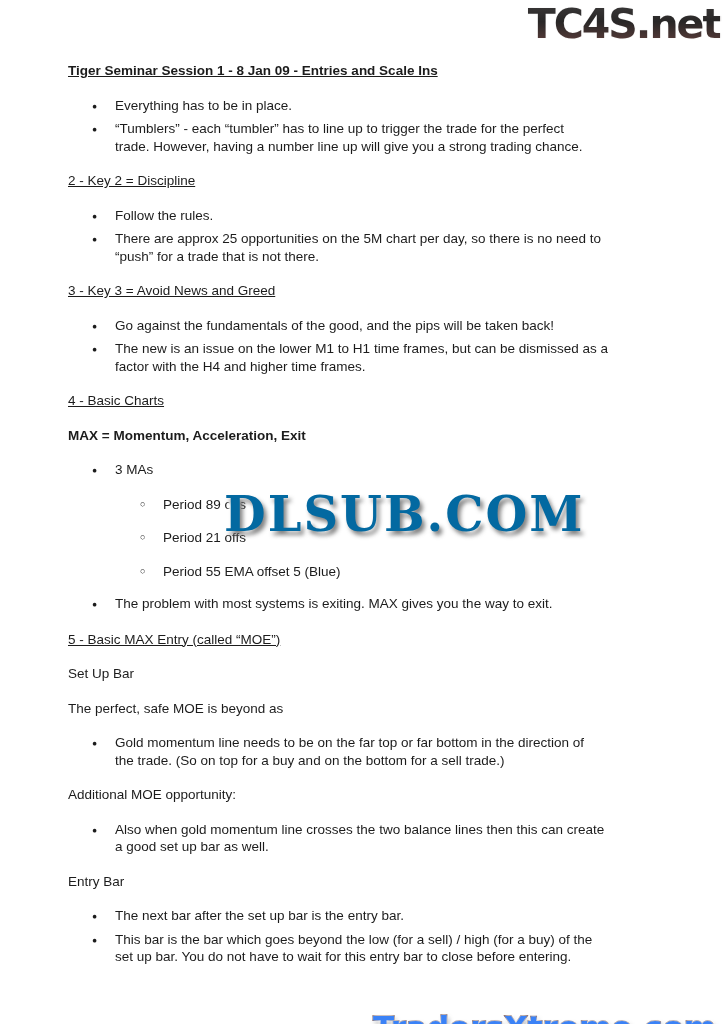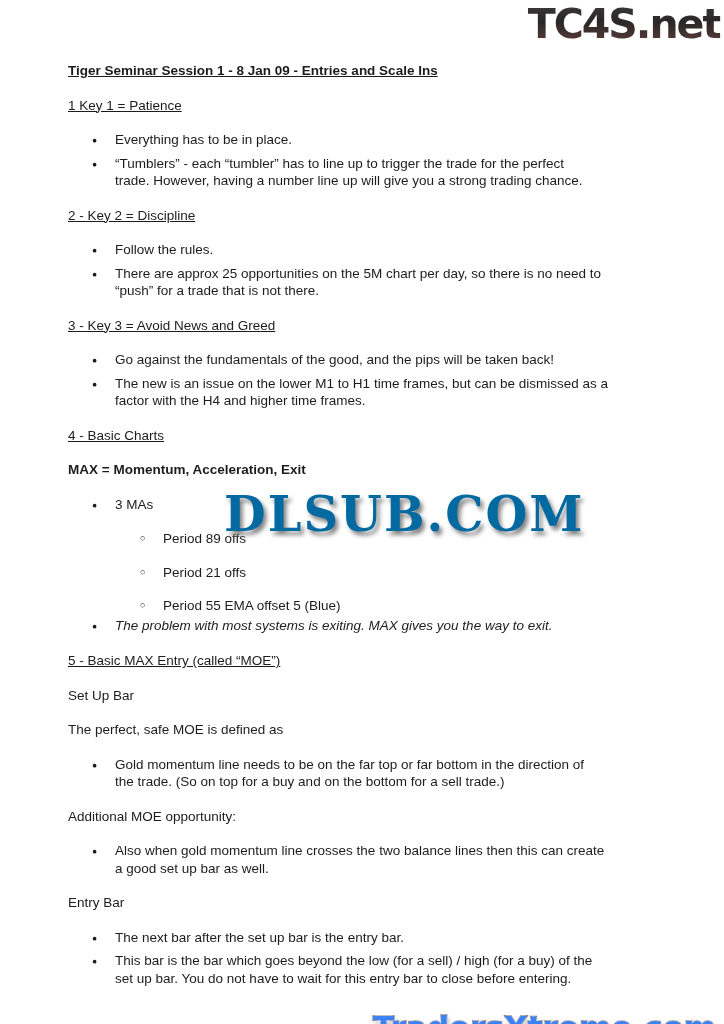--- a/index.html
+++ b/index.html
@@ -71,21 +71,20 @@
 <body>
 
 <div class="page">
 
   <div class="tc4s">TC4S.net</div>
 
   <div class="content">
 
     <div class="block first b u">Tiger Seminar Session 1 - 8 Jan 09 - Entries and Scale Ins</div>
 
-    <div class="block u">1 Key 1 = Patience</div>
     <ul class="block l1">
       <li>
         <span class="txt">Everything has to be in place.</span>
       </li>
       <li>
         <span class="txt"><span>“Tumblers” - each “tumbler” has to line up to trigger the trade for the </span><span class="it">perfect</span><span>
 trade. However, having a number line up will give you a </span><span class="it">strong</span><span> trading chance.</span></span>
       </li>
     </ul>
 
@@ -124,31 +123,31 @@
       <li>
         <span class="txt">Period 89 offs</span>
       </li>
       <li>
         <span class="txt">Period 21 offs</span>
       </li>
       <li>
         <span class="txt">Period 55 EMA offset 5 (Blue)</span>
       </li>
     </ul>
-    <ul class="l1" style="margin-top:2px;font-style:italic;">
+    <ul class="l1" style="margin-top:15px;">
       <li>
         <span class="txt">The problem with most systems is exiting. MAX gives you the way to exit.</span>
       </li>
     </ul>
 
     <div class="block u">5 - Basic MAX Entry (called “MOE”)</div>
 
     <div class="block it">Set Up Bar</div>
 
-    <div class="block"><span>The </span><span class="it">perfect</span><span>, safe MOE is defined as</span></div>
+    <div class="block"><span>The </span><span class="it">perfect</span><span>, safe MOE is beyond as</span></div>
 
     <ul class="block l1">
       <li>
         <span class="txt">Gold momentum line needs to be on the far top or far bottom in the direction of
 the trade. (So on top for a buy and on the bottom for a sell trade.)</span>
       </li>
     </ul>
 
     <div class="block">Additional MOE opportunity:</div>
 

